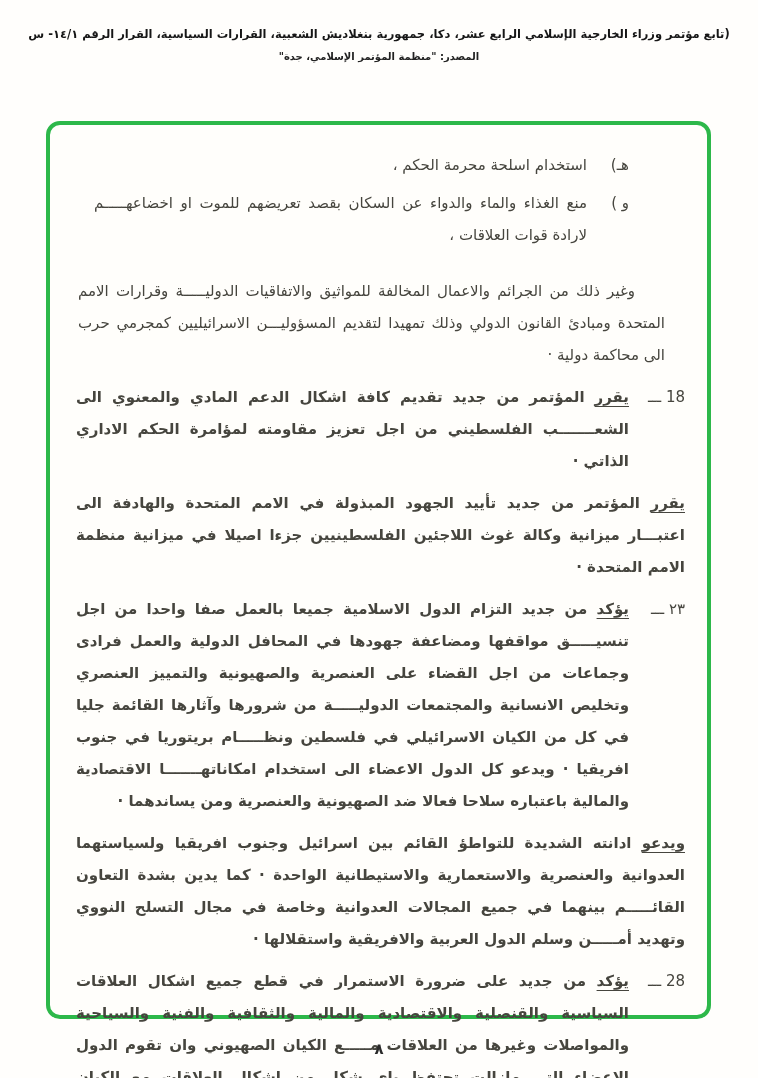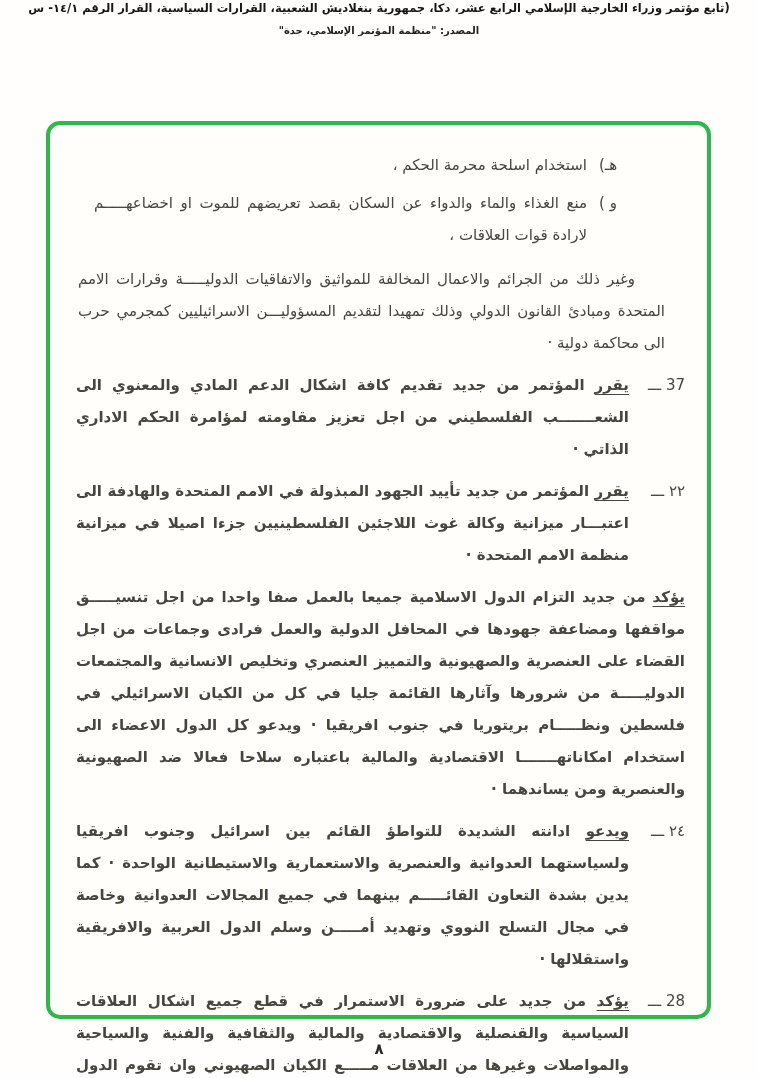--- a/index.html
+++ b/index.html
@@ -11,20 +11,21 @@
   }
   .page {
     position: relative;
     width: 758px; height: 1078px;
     background: #fffefc;
   }
   
   .header {
     direction: rtl;
     text-align: center;
+    padding-top: 26px;
     color: #161616;
   }
   .header-line1 {
     font-size: 11.5px;
     font-weight: bold;
     letter-spacing: 0.2px;
     line-height: 16px;
     padding: 0 14px;
   }
   .header-line2 {
@@ -52,28 +53,27 @@
     font-size: 15px;
     line-height: 32px;
   }
   .lettered-item {
     display: flex;
     margin: 0 58px 6px 26px;
   }
   .lettered-item .marker {
     flex: none;
     width: 42px;
-    text-align: center;
   }
   .lettered-item .item-text {
     flex: 1;
     text-align: justify;
   }
   .plain-paragraph {
-    margin: 12px 22px 10px 10px;
+    margin: 24px 22px 10px 10px;
     text-indent: 30px;
     text-align: justify;
   }
   .resolution {
     display: flex;
     margin: 10px 2px 10px 8px;
   }
   .res-number {
     flex: none;
     width: 56px;
@@ -119,35 +119,34 @@
       </div>
 
       <div class="lettered-item">
         <span class="marker">و )</span>
         <span class="item-text">منع الغذاء والماء والدواء عن السكان بقصد تعريضهم للموت او اخضاعهـــــم لارادة قوات العلاقات ،</span>
       </div>
 
       <div class="plain-paragraph">وغير ذلك من الجرائم والاعمال المخالفة للمواثيق والاتفاقيات الدوليـــــة وقرارات الامم المتحدة ومبادئ القانون الدولي وذلك تمهيدا لتقديم المسؤوليـــن الاسرائيليين كمجرمي حرب الى محاكمة دولية ·</div>
 
       <div class="resolution">
-        <span class="res-number">37 ـــ</span>
+        <span class="res-number">18 ـــ</span>
         <div class="res-text"><span class="lead-word">يقرر</span><span> المؤتمر من جديد تقديم كافة اشكال الدعم المادي والمعنوي الى الشعـــــــب الفلسطيني من اجل تعزيز مقاومته لمؤامرة الحكم الاداري الذاتي ·</span></div>
       </div>
 
       <div class="resolution">
-        <span class="res-number">٢٢ ـــ</span>
         <div class="res-text"><span class="lead-word">يقرر</span><span> المؤتمر من جديد تأييد الجهود المبذولة في الامم المتحدة والهادفة الى اعتبـــار ميزانية وكالة غوث اللاجئين الفلسطينيين جزءا اصيلا في ميزانية منظمة الامم المتحدة ·</span></div>
       </div>
 
       <div class="resolution">
+        <span class="res-number">٢٣ ـــ</span>
         <div class="res-text"><span class="lead-word">يؤكد</span><span> من جديد التزام الدول الاسلامية جميعا بالعمل صفا واحدا من اجل تنسيـــــق مواقفها ومضاعفة جهودها في المحافل الدولية والعمل فرادى وجماعات من اجل القضاء على العنصرية والصهيونية والتمييز العنصري وتخليص الانسانية والمجتمعات الدوليـــــة من شرورها وآثارها القائمة جليا في كل من الكيان الاسرائيلي في فلسطين ونظـــــام بريتوريا في جنوب افريقيا · ويدعو كل الدول الاعضاء الى استخدام امكاناتهـــــــا الاقتصادية والمالية باعتباره سلاحا فعالا ضد الصهيونية والعنصرية ومن يساندهما ·</span></div>
       </div>
 
       <div class="resolution">
-        <span class="res-number">٢٤ ـــ</span>
         <div class="res-text"><span class="lead-word">ويدعو</span><span> ادانته الشديدة للتواطؤ القائم بين اسرائيل وجنوب افريقيا ولسياستهما العدوانية والعنصرية والاستعمارية والاستيطانية الواحدة · كما يدين بشدة التعاون القائـــــم بينهما في جميع المجالات العدوانية وخاصة في مجال التسلح النووي وتهديد أمـــــن وسلم الدول العربية والافريقية واستقلالها ·</span></div>
       </div>
 
       <div class="resolution">
         <span class="res-number">28 ـــ</span>
         <div class="res-text"><span class="lead-word">يؤكد</span><span> من جديد على ضرورة الاستمرار في قطع جميع اشكال العلاقات السياسية والقنصلية والاقتصادية والمالية والثقافية والفنية والسياحية والمواصلات وغيرها من العلاقات مـــــع الكيان الصهيوني وان تقوم الدول الاعضاء التي مازالت تحتفظ باي شكل من اشكال العلاقات مع الكيان الصهيوني مؤتمر هذه العلاقات فورا ودون ابطاء ·</span></div>
       </div>
 
     </div>
   </div>

